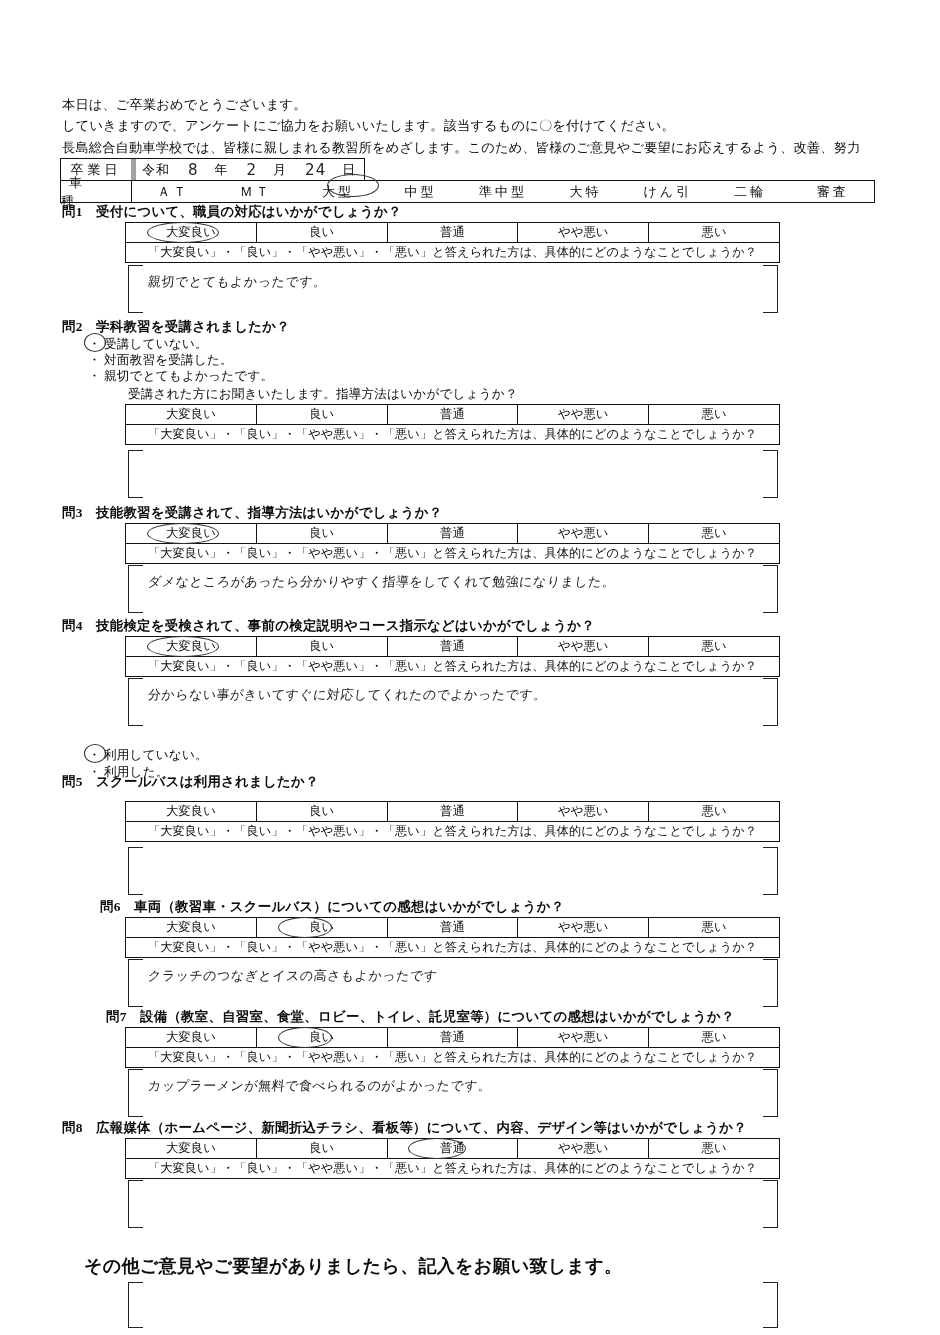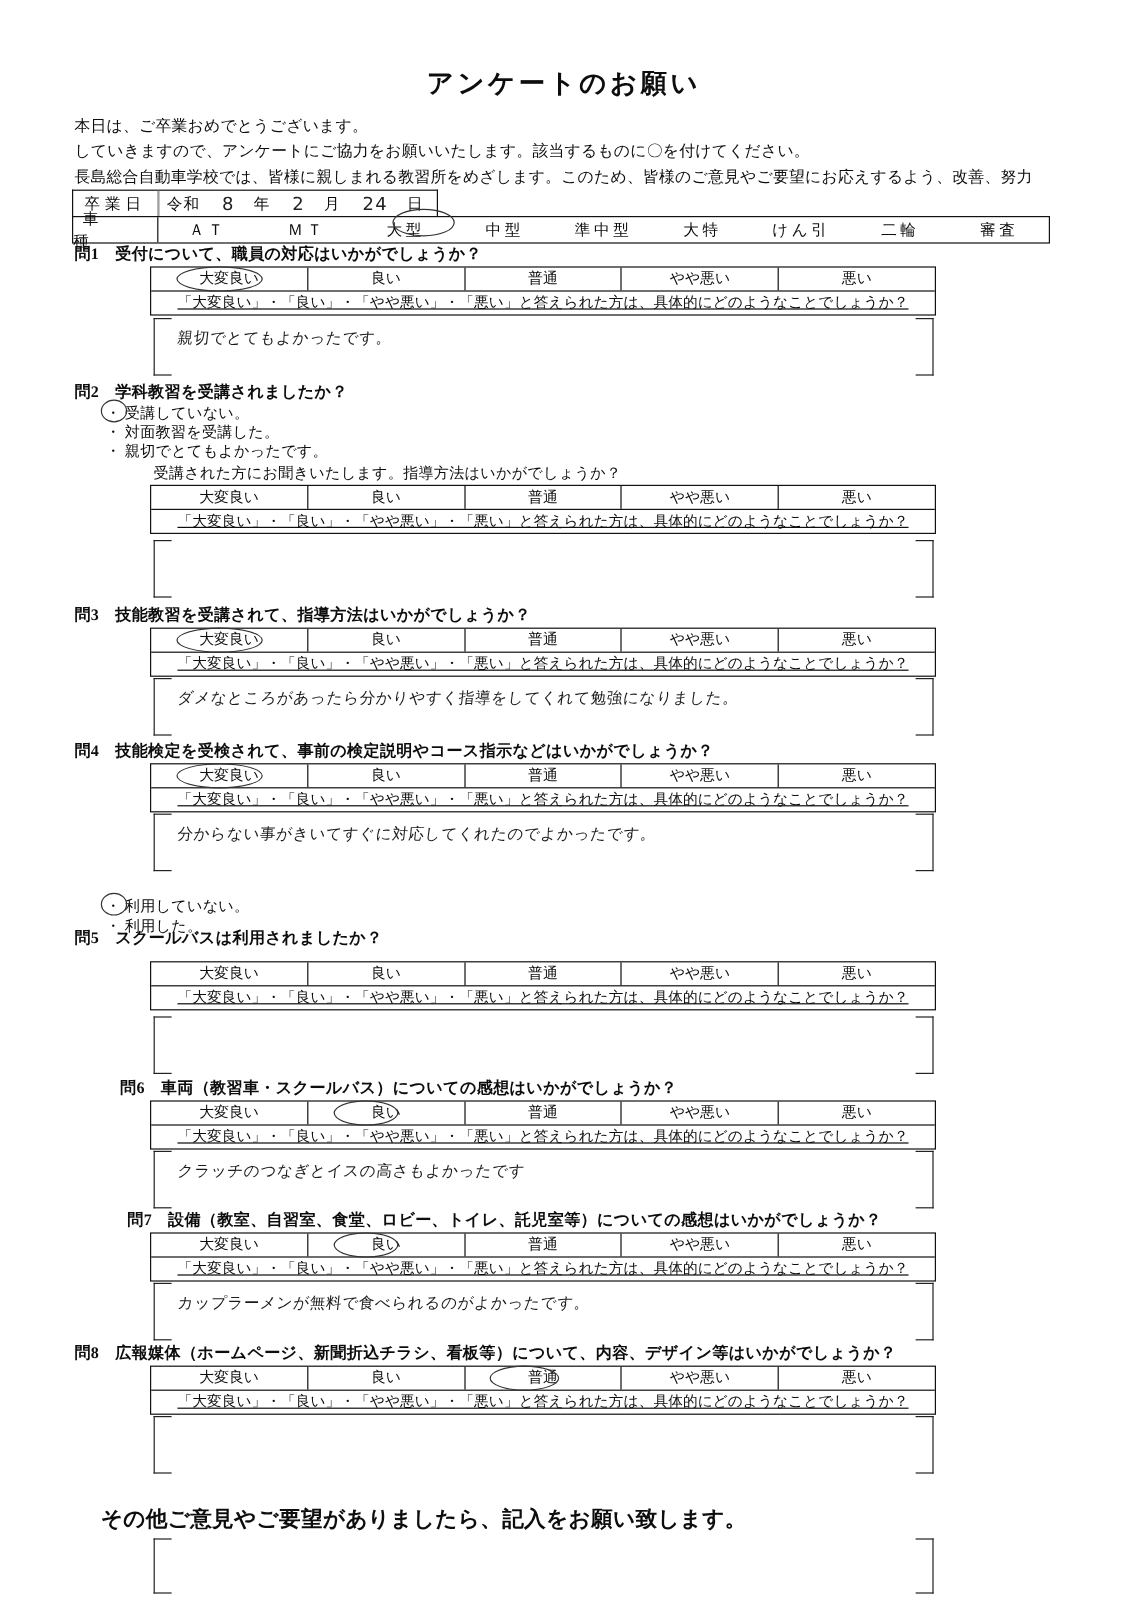--- a/index.html
+++ b/index.html
@@ -18,21 +18,21 @@
 
   .intro{
     position:absolute;left:62px;top:94px;width:810px;
     font-size:13.2px;line-height:1.62;letter-spacing:.2px;
   }
 
   
   .hdr{position:absolute;left:60px;top:158px;width:815px;}
   .hdr .row1{display:flex;border:1px solid #111;border-bottom:none;height:22px;width:305px;box-sizing:border-box;}
   .hdr .row1 .cell{display:flex;align-items:center;font-size:13px;}
-  .hdr .c-lab{width:70px;justify-content:center;border-right:2px solid #a3a3a3;letter-spacing:4px;}
+  .hdr .c-lab{width:70px;justify-content:center;border-right:5px solid #a3a3a3;letter-spacing:4px;}
   .hdr .c-rest{flex:1;padding-left:6px;position:relative;letter-spacing:1px;}
   .hdr .row2{display:flex;border:1px solid #111;height:23px;box-sizing:border-box;margin-top:0;}
   .hdr .row2 .cell{display:flex;align-items:center;justify-content:center;font-size:13px;letter-spacing:3px;}
   .hdr .row2 .c0{width:70px;border-right:1px solid #111;letter-spacing:8px;text-indent:8px;}
   .hdr .row2 .cx{flex:1;}
 
   .hw{font-family:"DejaVu Sans",sans-serif;color:#222;}
 
   
   .circ{
@@ -45,41 +45,40 @@
   .qn{display:inline-block;width:34px;}
 
   .sub{position:absolute;font-size:12.6px;letter-spacing:.2px;}
   .bullet{position:absolute;font-size:12.6px;}
 
   
   .rt{position:absolute;left:125px;width:655px;border:1px solid #111;box-sizing:border-box;}
   .rt .opts{display:flex;height:19px;}
   .rt .opts .o{flex:1;display:flex;align-items:center;justify-content:center;font-size:12.4px;border-right:1px solid #111;}
   .rt .opts .o:last-child{border-right:none;}
-  .rt .note{height:19px;border-top:1px solid #111;display:flex;align-items:center;justify-content:center;font-size:12.2px;letter-spacing:.1px;text-decoration:underline;}
+  .rt .note{height:19px;border-top:1px solid #111;display:flex;align-items:center;justify-content:center;font-size:12.2px;letter-spacing:.1px;}
 
   
   .fb{position:absolute;left:128px;width:650px;height:46px;}
   .fb .lb,.fb .rb{position:absolute;top:0;width:14px;height:46px;border-top:1.5px solid #222;border-bottom:1.5px solid #222;}
   .fb .lb{left:0;border-left:1.5px solid #222;}
   .fb .rb{right:0;border-right:1.5px solid #222;}
   .fb .ans{
     position:absolute;left:20px;top:8px;right:20px;
     font-family:"DejaVu Sans",sans-serif;font-size:13px;color:#1a1a1a;
     transform:skewX(-6deg);letter-spacing:.5px;
   }
 
   .other{position:absolute;left:84px;font-size:18px;font-weight:bold;letter-spacing:.3px;}
 </style>
 </head>
 <body>
 
 <div class="page">
 
-  <div class="title">アンケートのお願い</div>
 
   <div class="intro">
     <div>本日は、ご卒業おめでとうございます。</div>
     <div>していきますので、アンケートにご協力をお願いいたします。該当するものに〇を付けてください。</div>
     <div>長島総合自動車学校では、皆様に親しまれる教習所をめざします。このため、皆様のご意見やご要望にお応えするよう、改善、努力</div>
   </div>
 
   <div class="hdr">
     <div class="row1">
       <div class="cell c-lab">卒業日</div>

